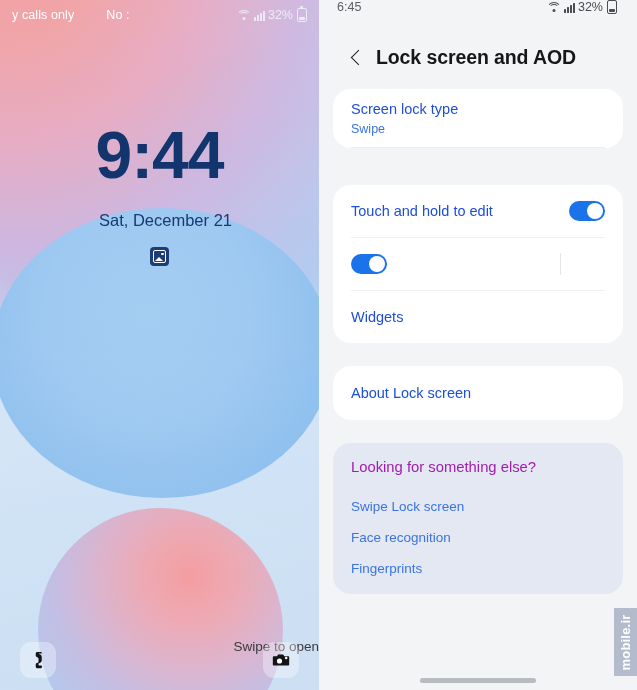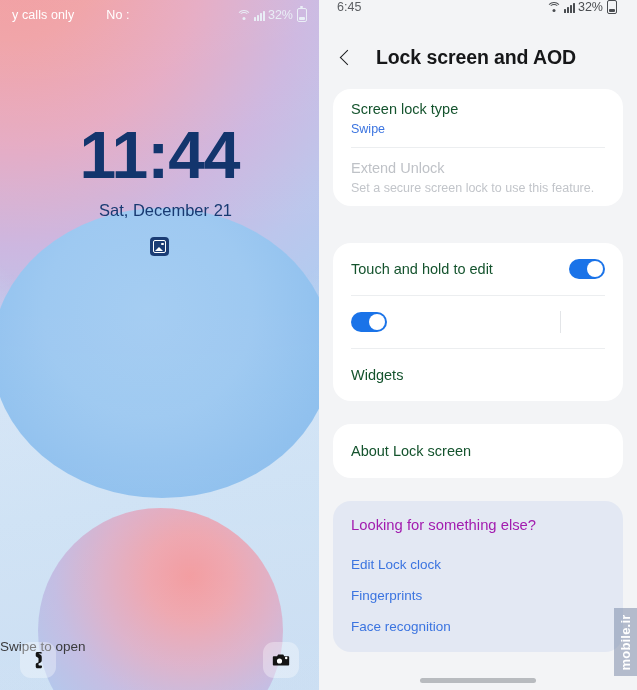--- a/index.html
+++ b/index.html
@@ -109,21 +109,21 @@
   
   .ls-clock {
     position: absolute; top: 122px; left: 0; width: 319px;
     text-align: center; z-index: 4; color: #11356e;
   }
   .ls-time {
     font-size: 66px; line-height: 66px; font-weight: 700;
     letter-spacing: -1px; color: #13356d;
   }
   .ls-date {
-    margin-top: 13px; font-size: 16.5px; font-weight: 400; color: #183a72; padding-left: 12px;
+    margin-top: 23px; font-size: 16.5px; font-weight: 400; color: #183a72; padding-left: 12px;
   }
   .ls-photo-icon {
     margin: 17px auto 0; width: 19px; height: 19px;
     border-radius: 4px; background: #1b3c74;
     position: relative; overflow: hidden;
   }
   .ls-photo-icon::before {
     content:""; position:absolute; left: 3.2px; top: 3.2px; width: 12.6px; height: 12.6px;
     border: 1.6px solid #ffffff; border-radius: 2px; box-sizing: border-box;
   }
@@ -134,21 +134,21 @@
     border-bottom: 4.6px solid #ffffff;
   }
   .ls-photo-dot {
     position:absolute; right: 5.4px; top: 5.6px; width: 2.4px; height: 2.4px;
     background: #ffffff; border-radius: 50%;
   }
 
   
   .ls-swipe {
     position: absolute; bottom: 36px; left: 0; width: 319px;
-    text-align: left; font-size: 13.5px; color: #3a3a3c; z-index: 4;
+    text-align: right; font-size: 13.5px; color: #3a3a3c; z-index: 4;
   }
   .ls-shortcut {
     position: absolute; bottom: 12px;
     width: 36px; height: 36px; border-radius: 11px;
     background: rgba(255,255,255,0.34);
     z-index: 4;
     display:flex; align-items:center; justify-content:center;
   }
   .ls-shortcut.left { left: 20px; }
   .ls-shortcut.right { right: 20px; }
@@ -162,22 +162,22 @@
   }
   .st-status {
     height: 30px; display: flex; align-items: flex-start;
     padding: 0 20px 0 18px; box-sizing: border-box;
     color: #5c5f63; font-size: 12.5px;
   }
   .st-status .right {
     margin-left: auto; display:flex; align-items:center; gap: 3px; color:#4a4d51;
   }
   .st-header {
-    display: flex; align-items: center; gap: 23px;
-    padding: 16px 18px 20px 18px;
+    display: flex; align-items: center; gap: 12px;
+    padding: 16px 18px 20px 29px;
   }
   .st-back {
     width: 16px; height: 16px; position: relative; flex: none; cursor: pointer;
   }
   .st-back::before {
     content:""; position:absolute; left: 5px; top: 2px;
     width: 10px; height: 10px;
     border-left: 1.8px solid #1b1c1e; border-bottom: 1.8px solid #1b1c1e;
     transform: rotate(45deg);
   }
@@ -189,21 +189,21 @@
     margin: 0 14px 9px 14px;
     overflow: hidden;
   }
   .row {
     display: flex; align-items: center;
     padding: 0 18px; box-sizing: border-box;
     min-height: 52px;
     position: relative;
   }
   .row .texts { flex: 1 1 auto; min-width: 0; }
-  .row-title { font-size: 14.5px; color: #14532d; line-height: 19px; }
+  .row-title { font-size: 14.5px; color: #1d4ed8; line-height: 19px; }
   .row-sub { font-size: 12.5px; color: #3b74e0; margin-top: 2px; line-height: 16px; }
   .row-sub.muted { color: #c2c5ca; }
   .row-title.muted { color: #bfc2c7; }
   .divider {
     height: 1px; background: #eceef0; margin: 0 18px;
   }
   .row-divline {
     position: absolute; right: 62px; top: 50%; transform: translateY(-50%);
     width: 1px; height: 22px; background: #e3e5e8;
   }
@@ -278,21 +278,21 @@
             <b></b>
             <b></b>
             <b></b>
           </span>
         <span>32%</span>
         <span class="ic-bat"></span>
       </span>
     </div>
 
     <div class="ls-clock">
-      <div class="ls-time">11:44</div>
+      <div class="ls-time">9:44</div>
       <div class="ls-date">Sat, December 21</div>
       <div class="ls-photo-icon">
           <span class="ls-photo-dot"></span>
         </div>
     </div>
 
     <div class="ls-swipe">Swipe to open</div>
 
     <div class="ls-shortcut left">
       <svg width="19" height="19" viewBox="0 0 24 24">
@@ -336,26 +336,20 @@
     </div>
 
     <div class="card">
       <div class="row" style="min-height:58px">
         <div class="texts">
           <div class="row-title">Screen lock type</div>
           <div class="row-sub">Swipe</div>
         </div>
       </div>
       <div class="divider"></div>
-      <div class="row" style="min-height:58px">
-        <div class="texts">
-          <div class="row-title muted">Extend Unlock</div>
-          <div class="row-sub muted">Set a secure screen lock to use this feature.</div>
-        </div>
-      </div>
     </div>
 
     <div class="gap-lg"></div>
 
 
     <div class="gap-lg"></div>
 
     <div class="card">
       <div class="row">
         <div class="texts">
@@ -387,23 +381,23 @@
         <div class="texts">
           <div class="row-title">About Lock screen</div>
         </div>
       </div>
     </div>
 
     <div class="gap-lg"></div>
 
     <div class="info-card">
       <div class="info-title">Looking for something else?</div>
-      <div class="info-link">Edit Lock clock</div>
+      <div class="info-link">Swipe Lock screen</div>
+      <div class="info-link">Face recognition</div>
       <div class="info-link">Fingerprints</div>
-      <div class="info-link">Face recognition</div>
 
     </div>
 
     <div class="home-indicator"></div>
 
     <div class="watermark">
       <span>mobile.ir</span>
     </div>
   </div>
 </div>

